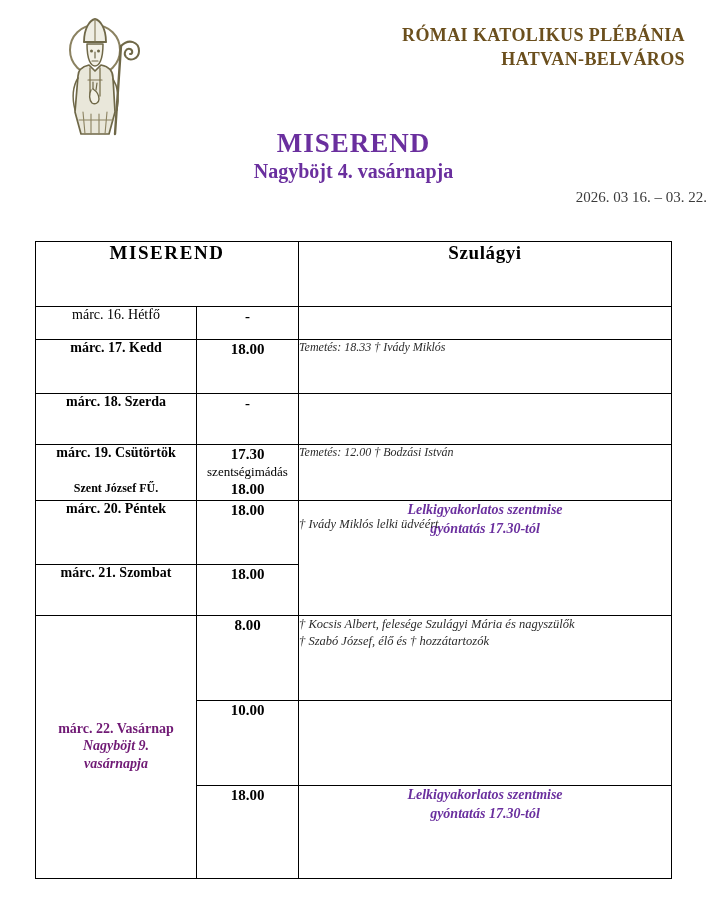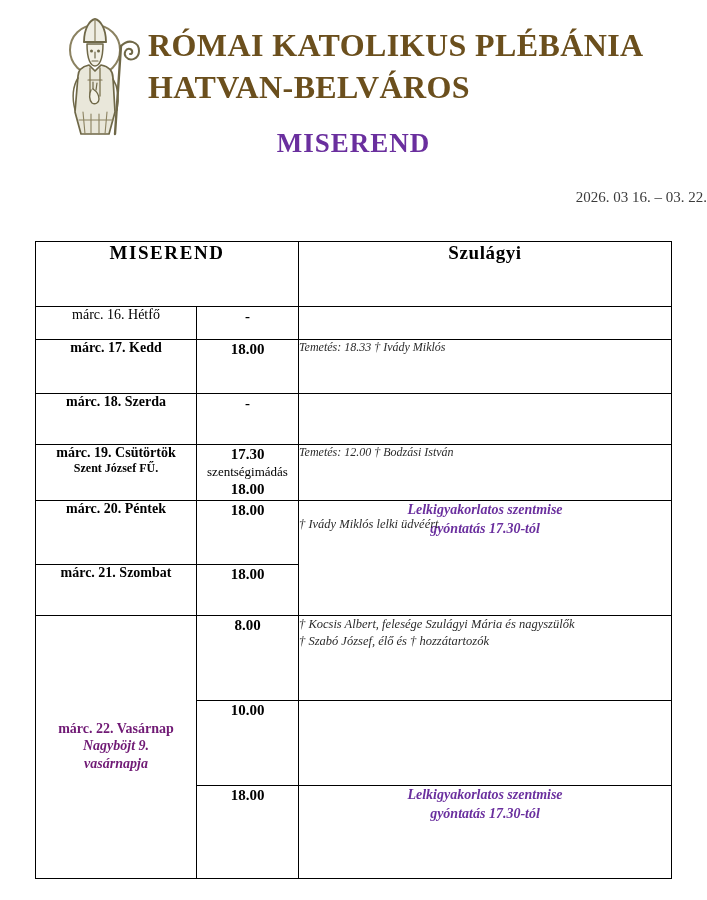--- a/index.html
+++ b/index.html
@@ -26,28 +26,28 @@
     position: absolute;
     left: 57px;
     top: 16px;
     width: 88px;
     height: 124px;
   }
   .emblem svg { display: block; width: 100%; height: 100%; }
 
   .parish-title {
     position: absolute;
-    left: 148px;
+    left: 140px;
     top: 24px;
     width: 545px;
-    text-align: left;
+    text-align: right;
     color: #6b4f1d;
     font-family: "Liberation Serif", "DejaVu Serif", serif;
     font-weight: bold;
-    font-size: 32px;
+    font-size: 18px;
     letter-spacing: 0.4px;
     line-height: 1.32;
   }
   .parish-line2 { display: block; }
 
   .doc-title {
     position: absolute;
     left: 0;
     top: 128px;
     width: 707px;
@@ -117,21 +117,21 @@
     font-size: 14px;
     padding: 4px 2px;
   }
   .day-cell.bold { font-weight: bold; }
   .day-cell.plain { font-weight: normal; }
   .day-name { display: block; }
   .day-sub {
     display: block;
     font-size: 12px;
     font-weight: bold;
-    margin-top: 0;
+    margin-top: 20px;
   }
   .day-sub-italic {
     display: block;
     font-size: 14px;
     font-style: italic;
     font-weight: bold;
     line-height: 1.2;
     margin-top: 1px;
   }
   .feast-red { color: #000000; }
@@ -241,20 +241,21 @@
       </g>
     </svg>
   </div>
 
   <div class="parish-title">
     <span>RÓMAI KATOLIKUS PLÉBÁNIA</span>
     <span class="parish-line2">HATVAN-BELVÁROS</span>
   </div>
 
   <div class="doc-title">MISEREND</div>
+  <div class="doc-subtitle">Nagyböjt 4. vasárnapja</div>
   <div class="doc-daterange">2026. 03 16. – 03. 22.</div>
 </div>
 
 <div class="schedule-wrap">
   <table class="schedule">
     <colgroup>
       <col class="col-day">
         <col class="col-time">
         <col class="col-int">
     </colgroup>

